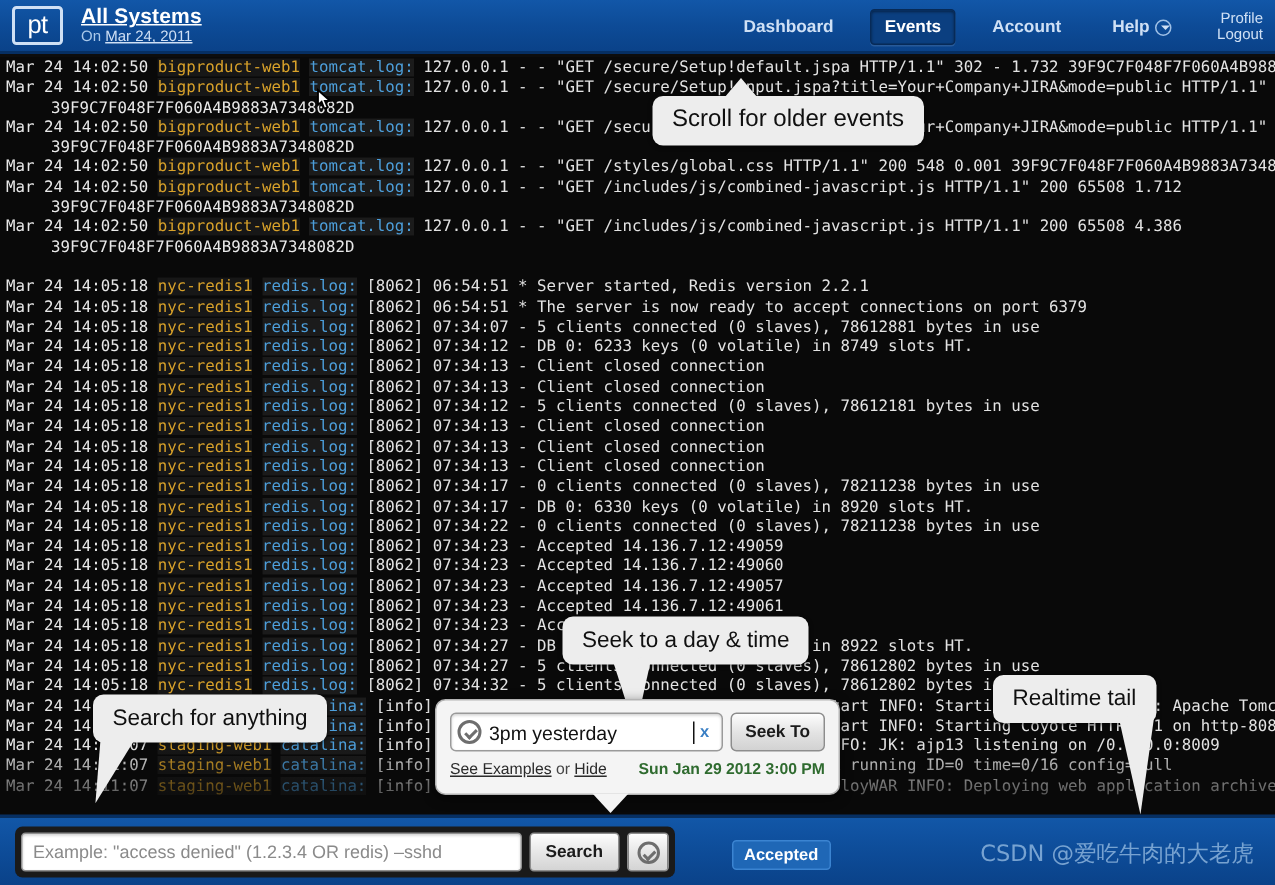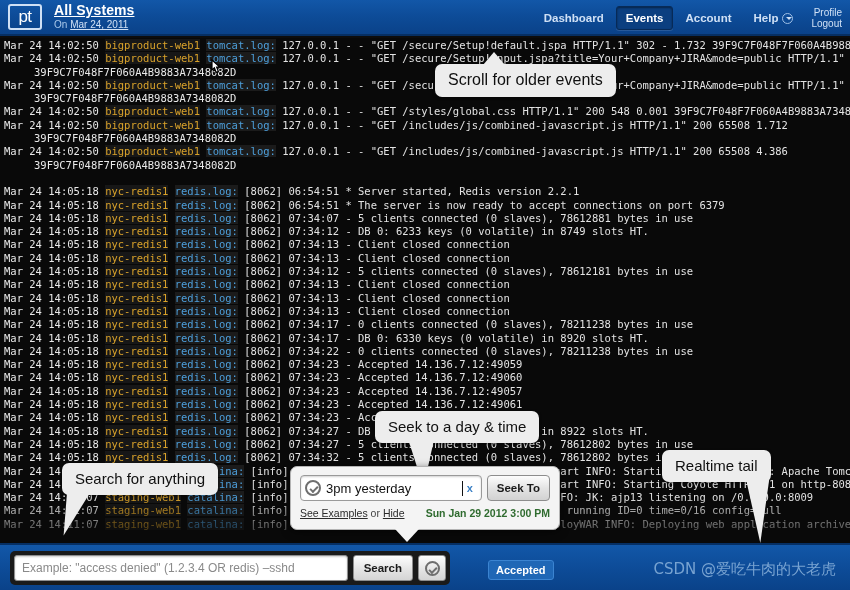--- a/index.html
+++ b/index.html
@@ -41,21 +41,21 @@
   .title-block { margin-left: 12px; line-height: 1.05; }
   .title-main {
     color: #ffffff; font-size: 14px; font-weight: bold;
     text-decoration: underline; letter-spacing: 0.1px;
   }
   .title-sub { color: #a9c8ea; font-size: 10px; margin-top: 2px; }
   .title-sub u { color: #cfe0f5; text-decoration: underline; }
 
   .nav {
     position: absolute; right: 8px; top: 0; height: 36px;
-    display: flex; align-items: center; gap: 2px;
+    display: flex; align-items: center; gap: 14px;
   }
   .nav-item {
     color: #cfe0f5; font-size: 11.5px; font-weight: bold;
     padding: 5px 9px; border-radius: 3px;
     border: 1px solid transparent;
     white-space: nowrap;
   }
   .nav-item.active {
     color: #ffffff;
     background: #0b3f80;

